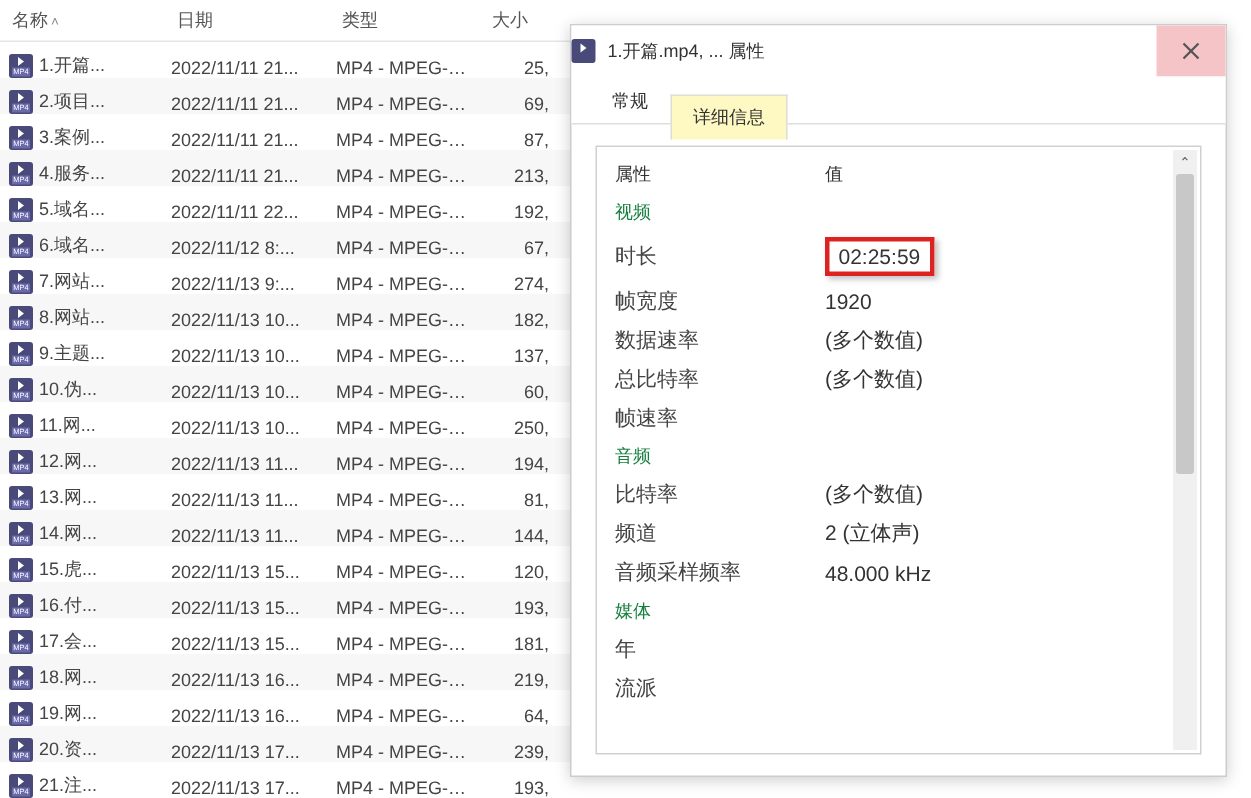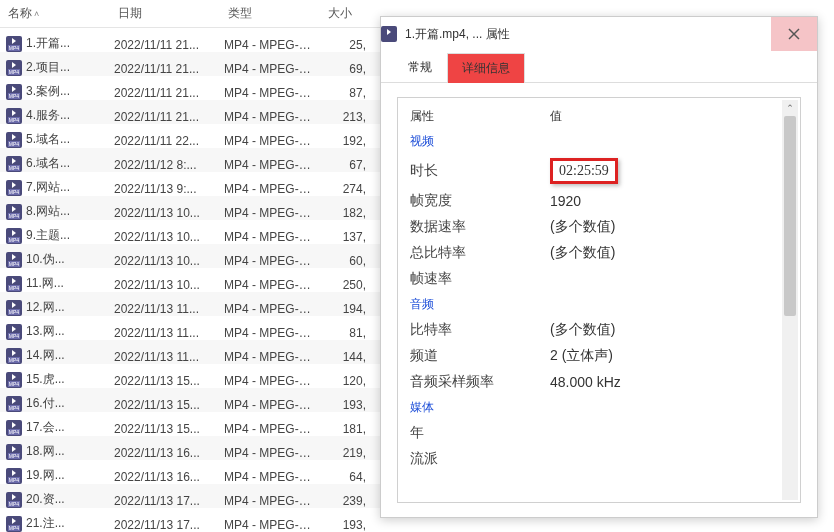--- a/index.html
+++ b/index.html
@@ -28,31 +28,31 @@
 
 .props-dialog { position: absolute; left: 380px; top: 16px; width: 438px; height: 502px; background: #fff; border: 1px solid #ccc; box-shadow: 0 2px 10px rgba(0,0,0,0.2); display: flex; flex-direction: column; }
 .dialog-titlebar { height: 34px; display: flex; align-items: center; background: #fff; }
 .dialog-title-icon { width: 16px; height: 16px; background: #4a4a7a; border-radius: 2px; margin-right: 8px; position: relative; }
 .dialog-title-icon::before { content: ""; width: 0; height: 0; border-left: 4px solid #fff; border-top: 3px solid transparent; border-bottom: 3px solid transparent; position: absolute; top: 3px; left: 6px; }
 .dialog-title-text { flex: 1; font-size: 12px; color: #333; }
 .dialog-close { width: 46px; height: 34px; background: #f5c4c7; color: #444; display: flex; align-items: center; justify-content: center; cursor: pointer; }
 .dialog-close svg { width: 12px; height: 12px; stroke: #555; stroke-width: 1.5; }
 .dialog-tabs { height: 32px; display: flex; align-items: flex-end; background: #fff; padding-left: 12px; border-bottom: 1px solid #ddd; }
 .tab { padding: 6px 14px; font-size: 12px; color: #333; cursor: pointer; border: 1px solid transparent; border-bottom: none; }
-.tab.active { background: #ef4444; border-color: #ddd; position: relative; top: 1px; }
+.tab.active { background: #fef9c3; border-color: #ddd; position: relative; top: 11px; }
 .dialog-body { flex: 1; padding: 14px 16px; position: relative; overflow: hidden; }
 .props-content { border: 1px solid #d0d0d0; height: 100%; overflow-y: auto; padding: 6px 8px; position: relative; }
 .props-header-row { display: flex; font-size: 12px; color: #333; padding: 4px 4px; }
 .props-header-prop { width: 140px; }
 .props-header-val { flex: 1; }
-.props-section-title { font-size: 12px; color: #1d4ed8; padding: 4px 4px; }
+.props-section-title { font-size: 12px; color: #15803d; padding: 4px 4px; }
 .props-row { display: flex; font-size: 14px; color: #333; padding: 4px 4px; align-items: center; }
 .props-label { width: 140px; color: #444; }
 .props-value { flex: 1; color: #333; }
-.highlight-box { border: 3px solid #d22; padding: 2px 6px; display: inline-block; box-shadow: 2px 2px 4px rgba(0,0,0,0.25); font-family: Liberation Serif, serif; }
+.highlight-box { border: 3px solid #d22; padding: 2px 6px; display: inline-block; box-shadow: 2px 2px 4px rgba(0,0,0,0.25); }
 .vscroll { position: absolute; right: 2px; top: 2px; bottom: 2px; width: 16px; background: #f0f0f0; }
 .vscroll-up, .vscroll-down { height: 16px; display: flex; align-items: center; justify-content: center; font-size: 9px; color: #666; cursor: pointer; }
 .vscroll-track { position: absolute; top: 16px; bottom: 16px; left: 0; right: 0; }
 .vscroll-thumb { position: absolute; top: 0; left: 2px; right: 2px; height: 200px; background: #c8c8c8; border-radius: 2px; }
 </style>
 </head>
 <body>
 
 <div class="container">
   <div class="file-list-panel">

